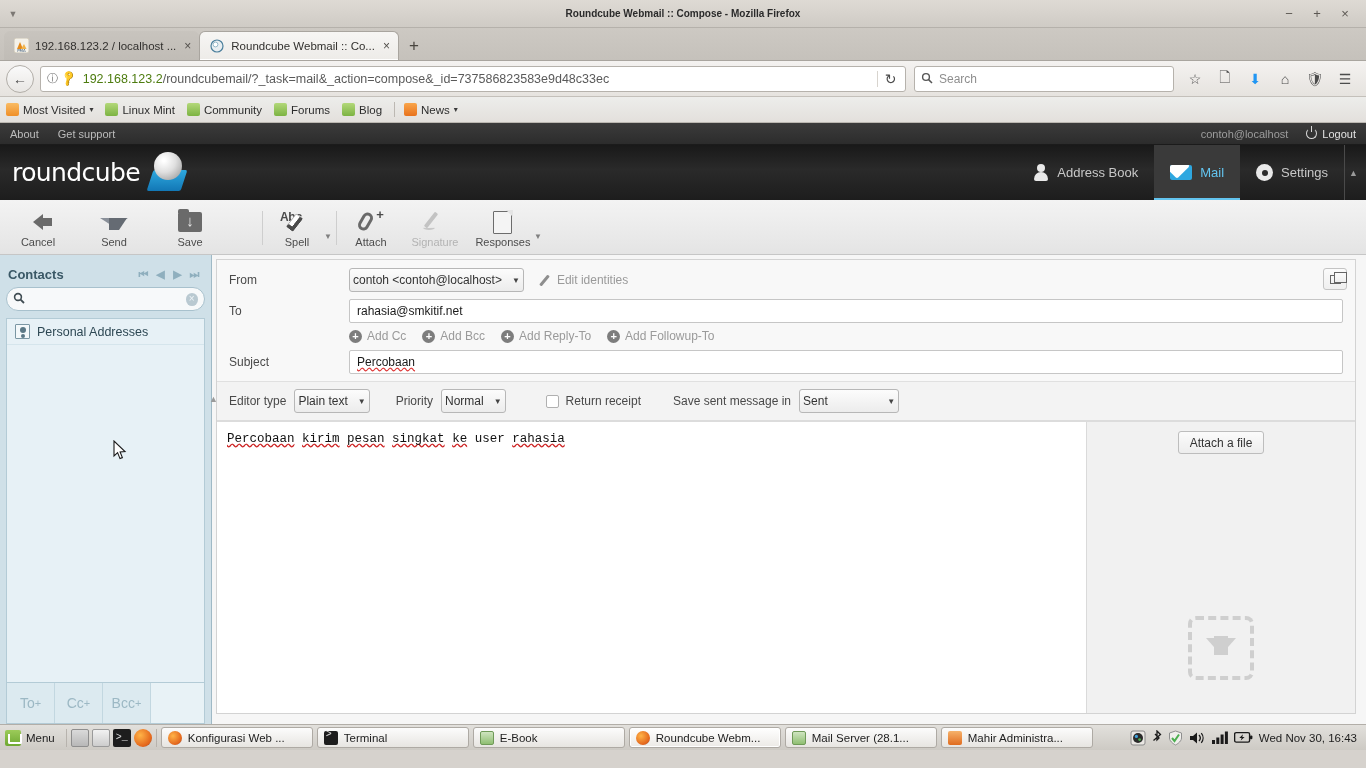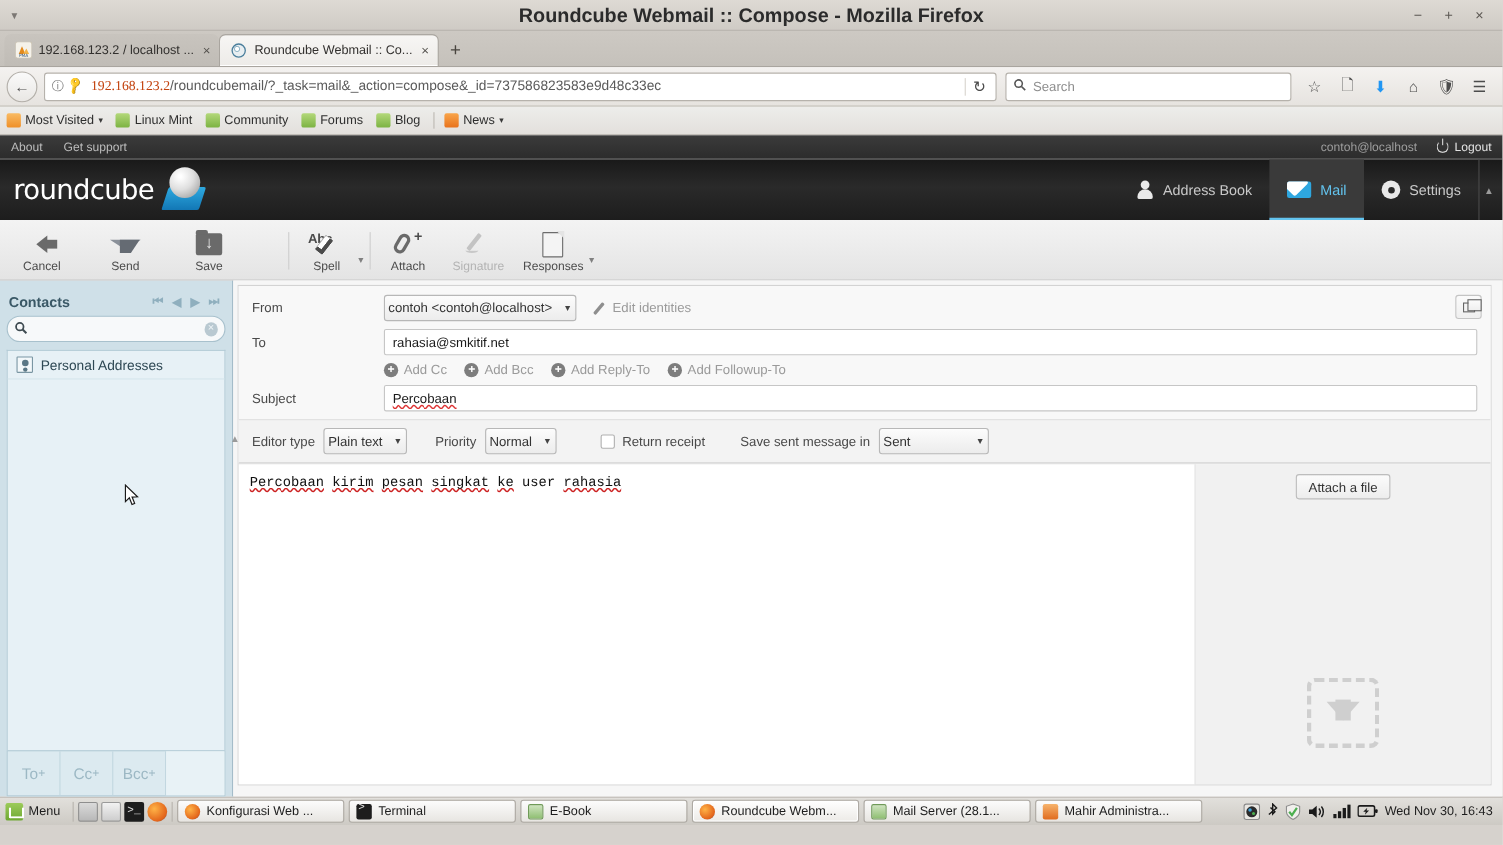--- a/index.html
+++ b/index.html
@@ -13,21 +13,21 @@
   
   .win-titlebar {
     height: 28px;
     background: linear-gradient(#dedad4, #cfcbc5);
     border-bottom: 1px solid #b5b1ab;
     display: flex; align-items: center;
     position: relative;
   }
   .win-title {
     position: absolute; left: 0; right: 0; text-align: center;
-    font-size: 18px; font-weight: bold; color: #2b2b2b;
+    font-size: 10px; font-weight: bold; color: #2b2b2b;
     line-height: 28px;
   }
   .win-menu-caret {
     width: 26px; text-align: center; font-size: 9px; color: #7c7874;
     z-index: 2; line-height: 28px;
   }
   .win-buttons {
     margin-left: auto; display: flex; z-index: 2; padding-right: 7px;
   }
   .win-btn {
@@ -90,21 +90,21 @@
     background: #fff; border: 1px solid #b6b2ac; border-radius: 3px;
     display: flex; align-items: center; padding: 0 2px 0 6px;
     min-width: 0;
   }
   .url-icon { font-size: 11px; color: #737373; margin-right: 4px; }
   .url-key { font-size: 11px; color: #9a9a9a; margin-right: 7px; transform: rotate(-35deg); }
   .url-text {
     font-size: 12.5px; color: #5a5a5a; white-space: nowrap;
     overflow: hidden; flex: 1 1 auto;
   }
-  .url-text b { color: #c2410c; font-weight: normal; font-family: Liberation Serif, serif; }
+  .url-text b { color: #4d7c0f; font-weight: normal; }
   .url-reload {
     width: 26px; text-align: center; font-size: 14px; color: #4b4b4b;
     border-left: 1px solid #d8d4ce;
   }
   .searchbar {
     width: 260px; height: 26px; margin-left: 8px;
     background: #fff; border: 1px solid #b6b2ac; border-radius: 3px;
     display: flex; align-items: center; padding: 0 6px;
   }
   .search-ph { font-size: 12px; color: #8e8e8e; margin-left: 6px; }

